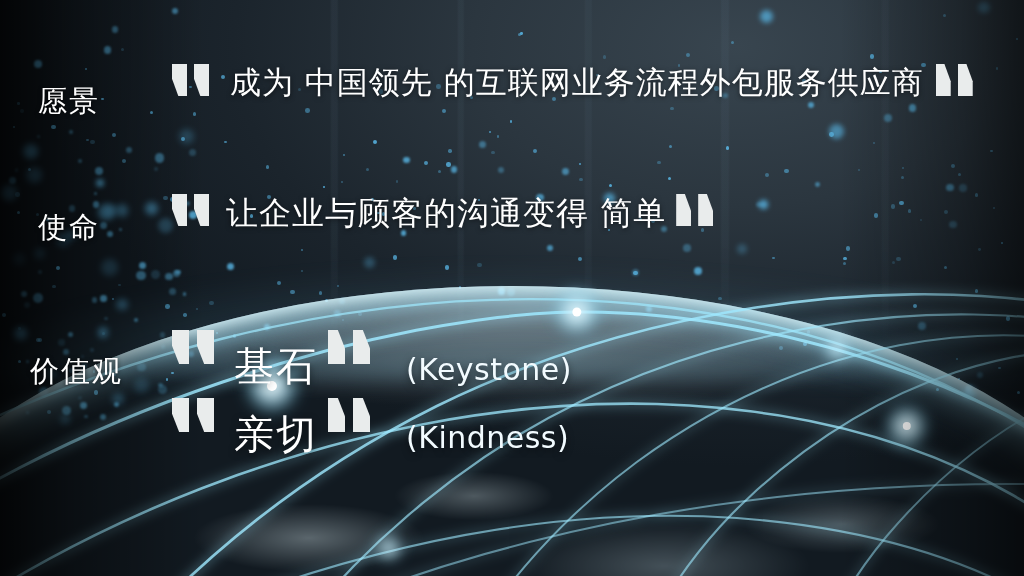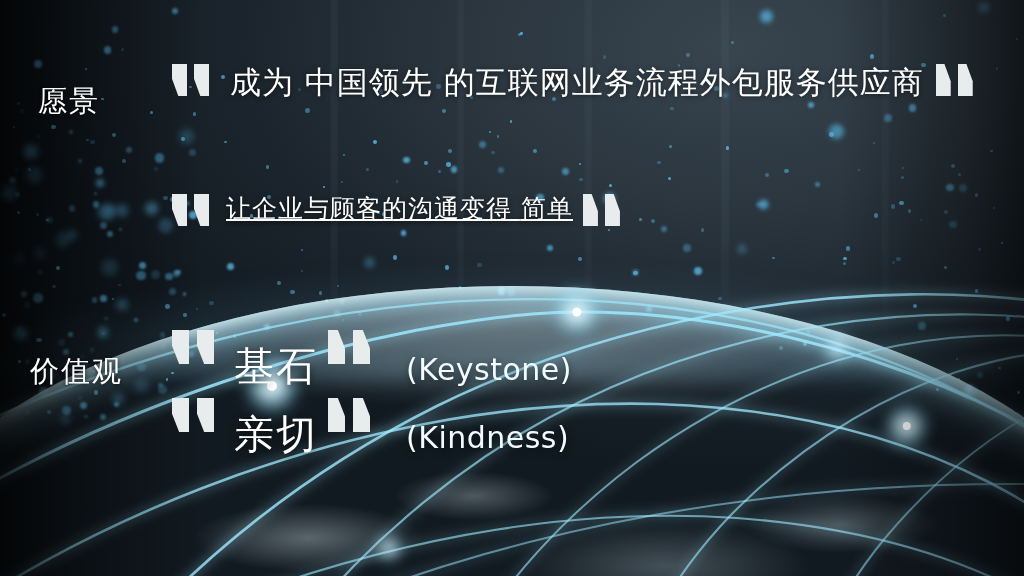--- a/index.html
+++ b/index.html
@@ -114,20 +114,21 @@
     position: absolute;
     color: #ffffff;
     font-size: 29px;
     letter-spacing: 2px;
     white-space: nowrap;
     text-shadow: 0 1px 4px rgba(0,0,0,.75);
   }
   .statement {
     position: absolute;
     display: flex;
+    align-items: center;
     white-space: nowrap;
   }
   .stmt-text {
     color: #ffffff;
     white-space: nowrap;
     text-shadow: 0 1px 5px rgba(0,0,0,.6);
   }
   .stmt-text .em { font-weight: 400; }
 
   
@@ -145,21 +146,21 @@
   #vision-label { left: 38px; top: 82px; }
   #vision-stmt  { left: 172px; top: 62px; }
   #vision-stmt .stmt-text { font-size: 31px; letter-spacing: 1px; }
   #vision-stmt .quote i { width: 15px; height: 32px; margin-right: 7px; }
   #vision-stmt .quote.open  { margin-right: 14px; align-self: flex-start; margin-top: 2px; }
   #vision-stmt .quote.close { margin-left: 12px;  align-self: flex-start; margin-top: 2px; }
 
   
   #mission-label { left: 38px; top: 208px; }
   #mission-stmt  { left: 172px; top: 192px; }
-  #mission-stmt .stmt-text { font-size: 25px; letter-spacing: 1px; text-decoration: underline; }
+  #mission-stmt .stmt-text { font-size: 32px; letter-spacing: 1px; }
   #mission-stmt .quote i { width: 15px; height: 32px; margin-right: 7px; }
   #mission-stmt .quote.open  { margin-right: 10px; align-self: flex-start; margin-top: 2px; }
   #mission-stmt .quote.close { margin-left: 10px;  align-self: flex-start; margin-top: 2px; }
 
   
   #values-label { left: 30px; top: 352px; }
   .value-row {
     position: absolute;
     left: 172px;
     display: flex;
@@ -550,20 +551,21 @@
 
   <div id="content">
 
     <div class="row-label" id="vision-label">愿景</div>
     <div class="statement" id="vision-stmt">
       <span class="quote open"><i></i><i></i></span>
       <span class="stmt-text"><span>成为 </span><span class="em">中国领先</span><span> 的互联网业务流程外包服务供应商</span></span>
       <span class="quote close"><i></i><i></i></span>
     </div>
 
+    <div class="row-label" id="mission-label">使命</div>
     <div class="statement" id="mission-stmt">
       <span class="quote open"><i></i><i></i></span>
       <span class="stmt-text"><span>让企业与顾客的沟通变得 </span><span class="em">简单</span><span></span></span>
       <span class="quote close"><i></i><i></i></span>
     </div>
 
     <div class="row-label" id="values-label">价值观</div>
 
     <div class="value-row" id="value-row-0">
       <span class="quote open"><i></i><i></i></span>

